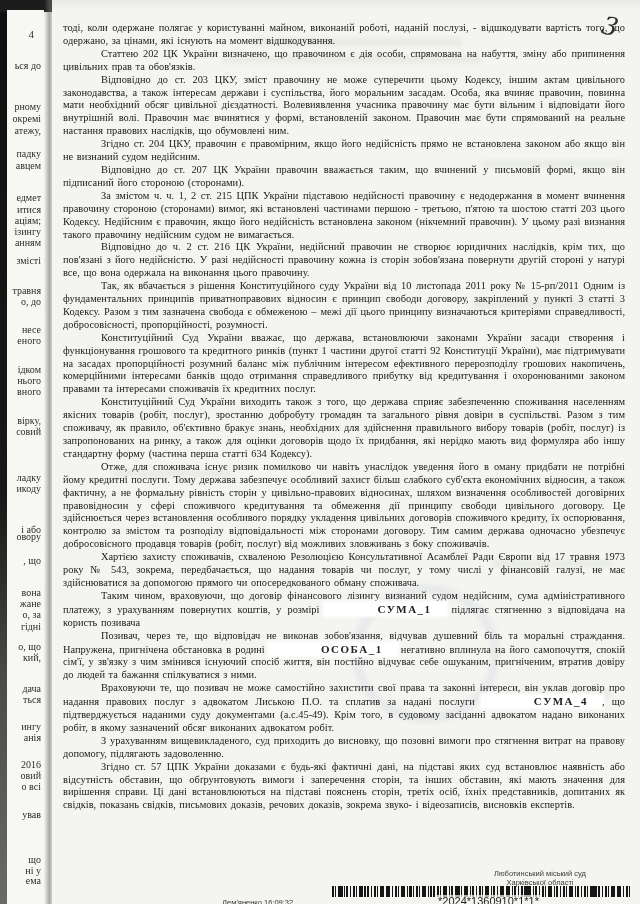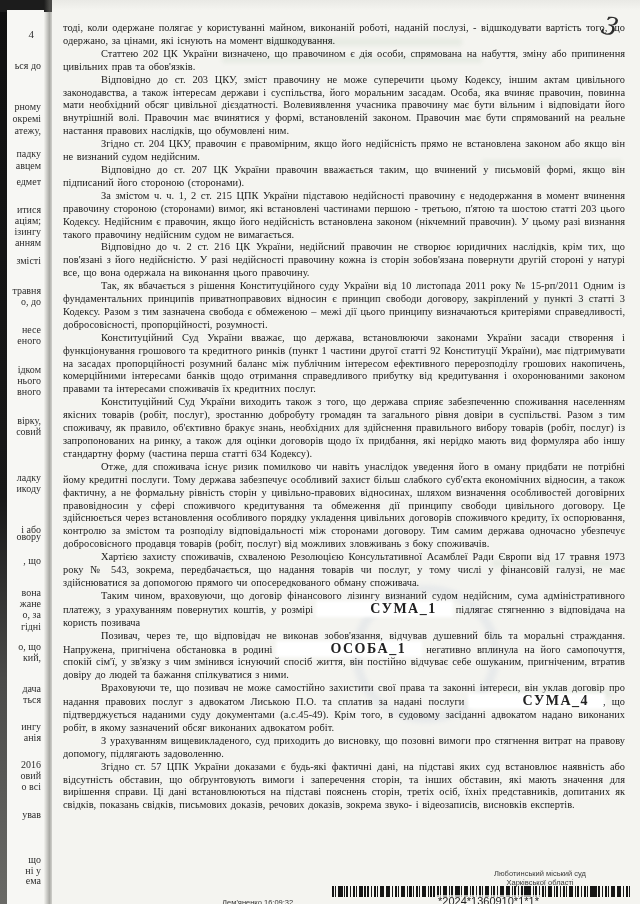--- a/index.html
+++ b/index.html
@@ -23,21 +23,21 @@
   .main-page{position:absolute;left:52px;top:0;width:588px;height:904px;
     background:linear-gradient(180deg,#e9e9e5 0,#f4f4f0 10px,#f4f4f0 100%);}
   .handwritten-num{position:absolute;right:22px;top:12px;font-size:25px;color:#2f2f2f;
     font-style:italic;font-family:"DejaVu Serif",serif;transform:rotate(14deg);}
   
   .text-block{position:absolute;left:11px;top:22px;width:562px;color:#212121;}
   .text-block p{margin:0;font-size:10.4px;line-height:12.9px;text-align:justify;
     text-indent:38px;word-spacing:1px;}
   .text-block p.no-indent{text-indent:0;}
   .redaction{display:inline-block;background:#ffffff;font-weight:bold;
-    font-size:14px;letter-spacing:1.5px;padding:0 14px;line-height:12px;
+    font-size:11px;letter-spacing:1.5px;padding:0 14px;line-height:12px;
     box-shadow:0 0 3px 2px #ffffff;white-space:nowrap;}
   
   .bleed{position:absolute;background:#9db89a;opacity:.14;filter:blur(2px);border-radius:2px;}
   .stamp-ring{position:absolute;left:300px;top:585px;width:130px;height:120px;border-radius:50%;
     border:9px solid #7e95c0;opacity:.10;filter:blur(2px);}
   
   .court-stamp{position:absolute;left:368px;top:870px;width:240px;text-align:center;
     font-family:"Liberation Sans","DejaVu Sans",sans-serif;font-size:7.5px;
     line-height:8.5px;color:#3a3a3a;}
   .barcode-row{position:absolute;left:206px;top:886px;width:426px;height:13px;}
@@ -61,21 +61,21 @@
 
   <div class="prev-strip">
     <span class="prev-page-number">4</span>
     <div id="frag-container">
         <div class="frag" style="top: 50px;">ься до</div>
         <div class="frag" style="top: 91px;">рному</div>
         <div class="frag" style="top: 103px;">окремі</div>
         <div class="frag" style="top: 115px;">атежу,</div>
         <div class="frag" style="top: 138px;">падку</div>
         <div class="frag" style="top: 150px;">авцем</div>
-        <div class="frag" style="top: 166px;">едмет</div>
+        <div class="frag" style="top: 182px;">едмет</div>
         <div class="frag" style="top: 194px;">итися</div>
         <div class="frag" style="top: 205px;">аціям;</div>
         <div class="frag" style="top: 216px;">ізингу</div>
         <div class="frag" style="top: 227px;">анням</div>
         <div class="frag" style="top: 245px;">змісті</div>
         <div class="frag" style="top: 275px;">травня</div>
         <div class="frag" style="top: 286px;">о, до</div>
         <div class="frag" style="top: 314px;">несе</div>
         <div class="frag" style="top: 325px;">еного</div>
         <div class="frag" style="top: 354px;">ідком</div>

